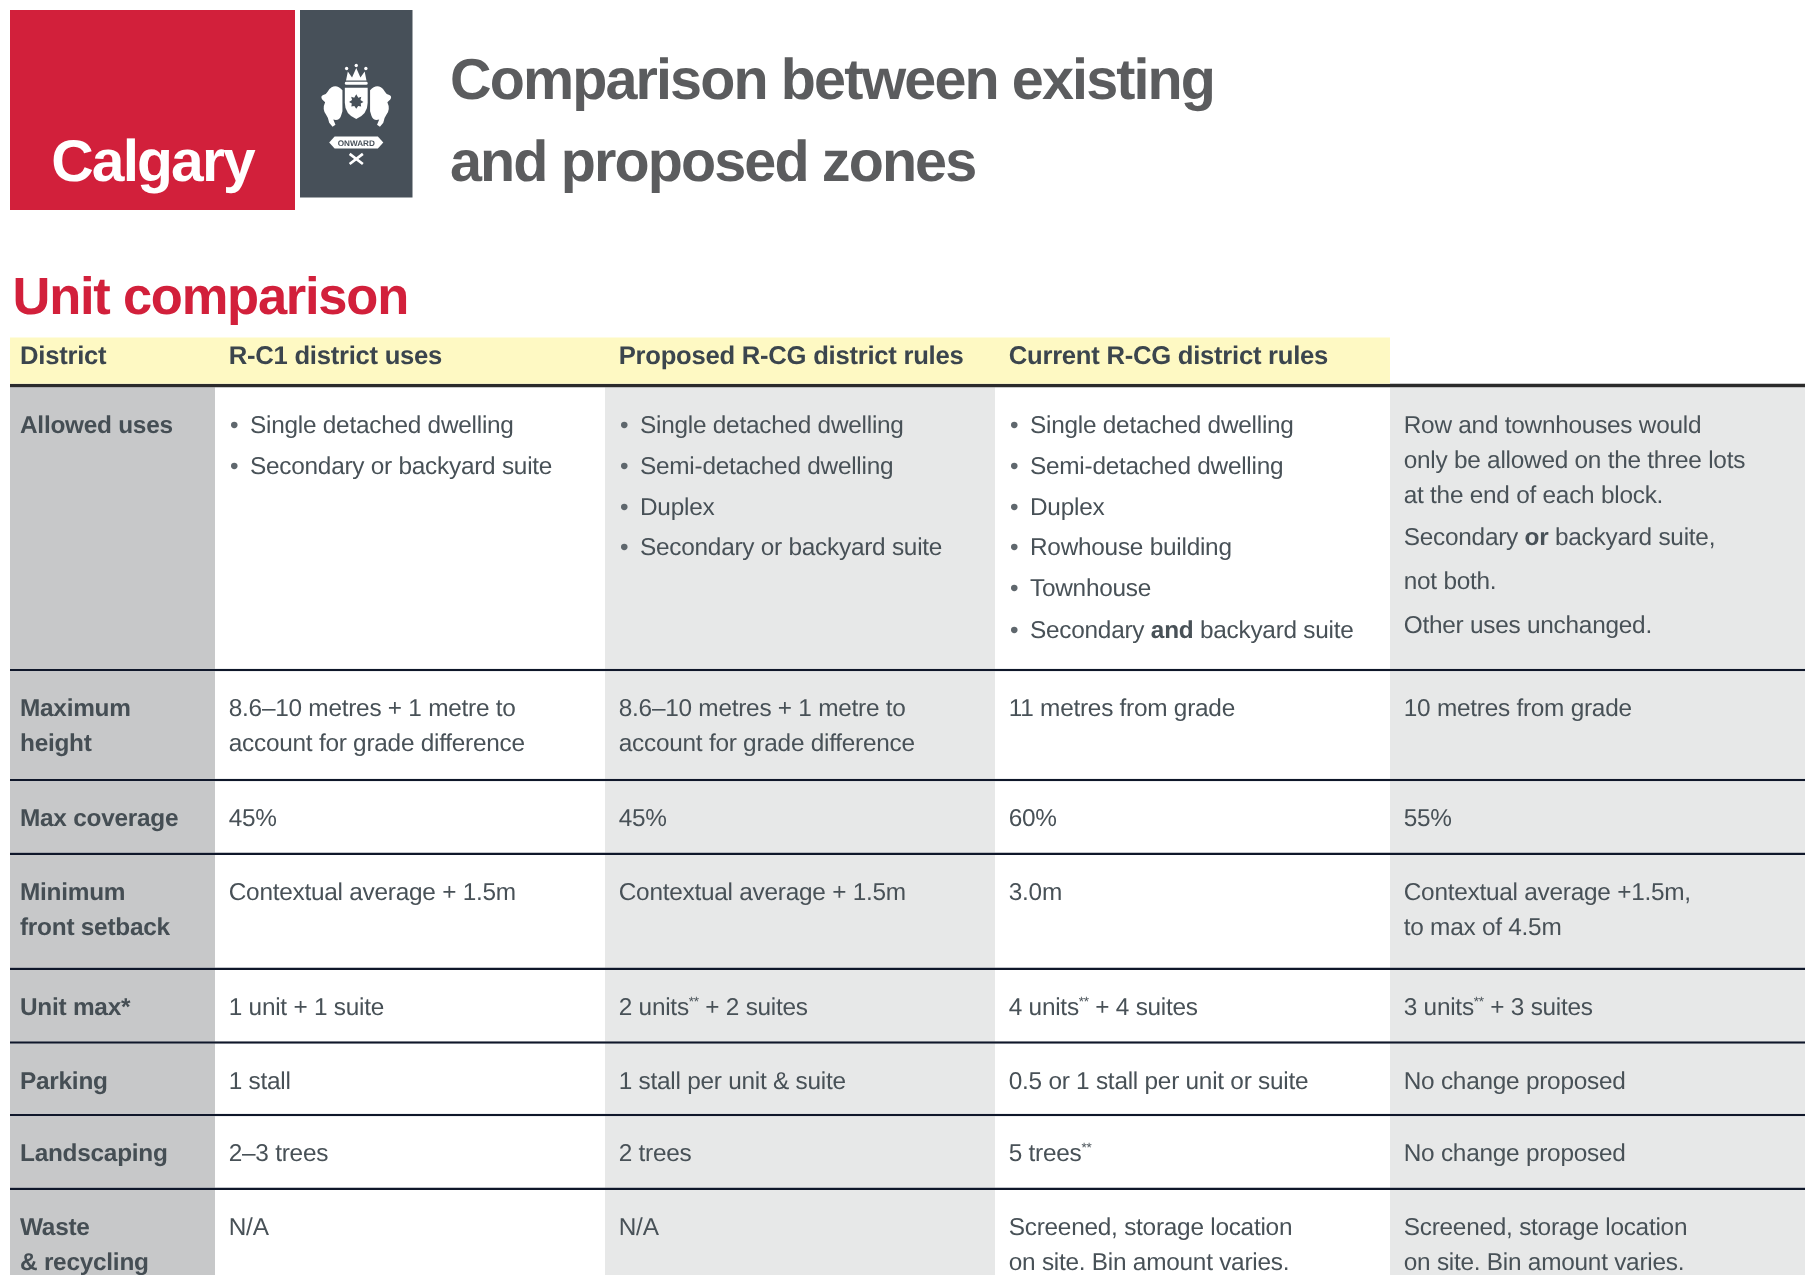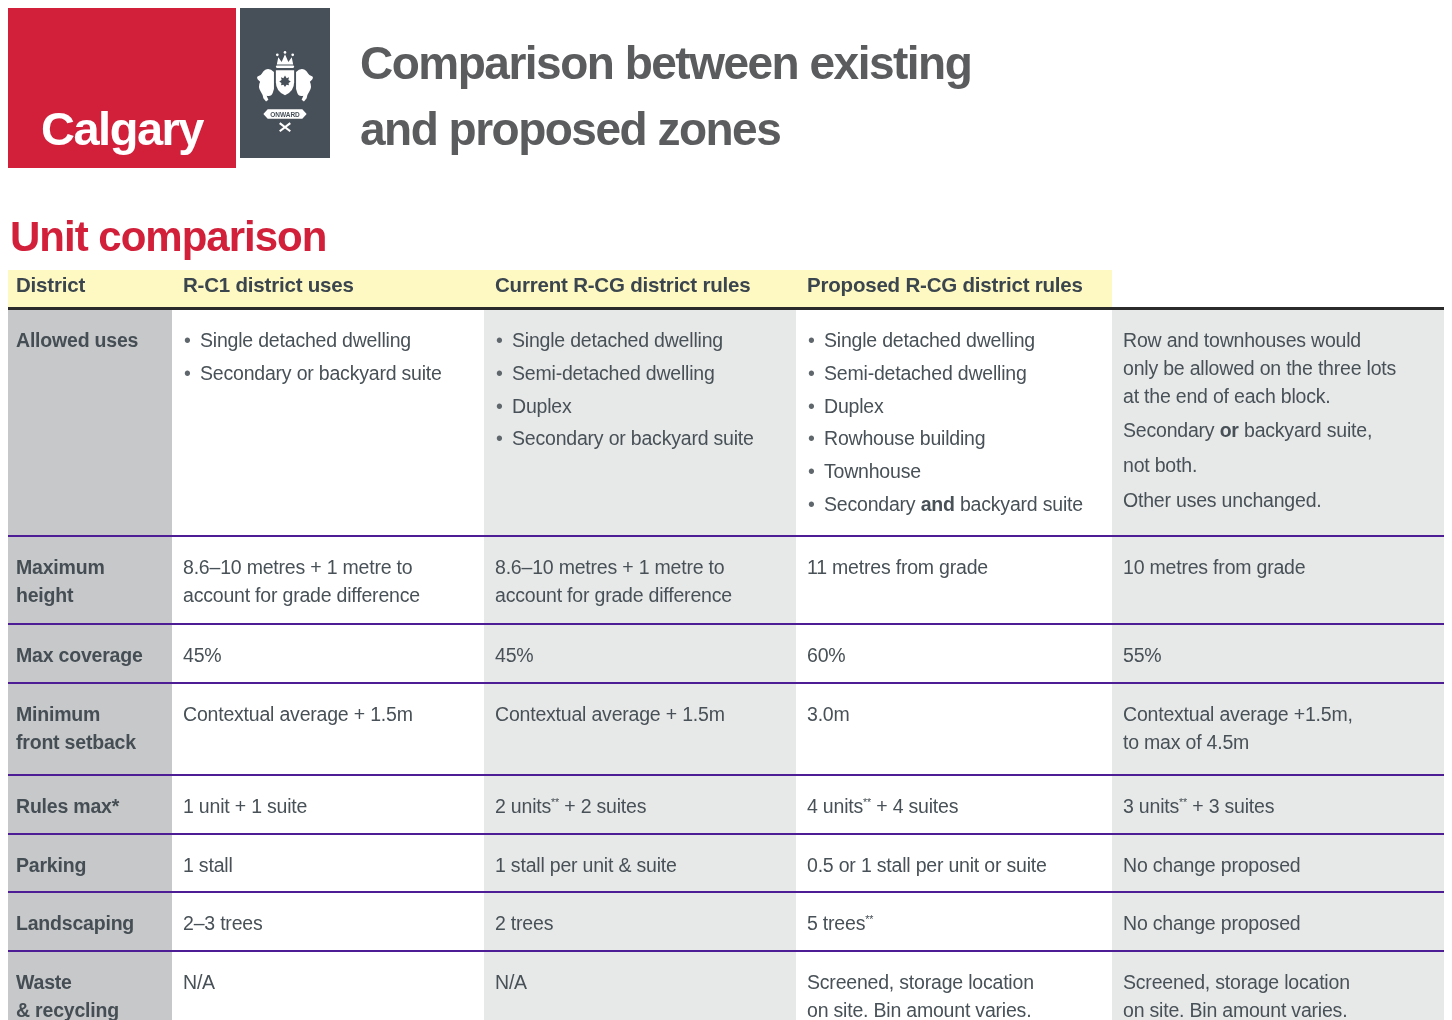--- a/index.html
+++ b/index.html
@@ -21,21 +21,21 @@
   .logo-red{width:228px;height:160px;background:var(--brand-red);display:flex;align-items:flex-end;justify-content:center;padding-bottom:16px;flex:0 0 auto;}
   .logo-red span{color:#fff;font-weight:bold;font-size:47px;letter-spacing:-1.5px;line-height:1;}
   .logo-crest{width:90px;height:150px;background:var(--crest-bg);margin-left:4px;display:flex;align-items:flex-end;justify-content:center;padding-bottom:8px;flex:0 0 auto;}
   .doc-title{margin-left:30px;margin-top:22px;font-size:46px;line-height:66px;font-weight:bold;color:var(--title-gray);letter-spacing:-1.5px;}
 
   
   .section-title{margin-top:46px;margin-left:2px;font-size:42px;font-weight:bold;color:var(--brand-red);letter-spacing:-1px;line-height:1.1;}
 
   
   .table{margin-top:10px;width:1436px;}
-  .row{display:grid;grid-template-columns:164px 312px 312px 316px 1fr;border-bottom:2px solid #4c1d95;}
+  .row{display:grid;grid-template-columns:164px 312px 312px 316px 1fr;border-bottom:2px solid #0f172a;}
   .row.thead{border-bottom:3px solid #2b2b2b;}
   .row.last{border-bottom:4px solid #1c1c1c;}
   .cell{padding:17px 10px 12px 11px;font-size:19.5px;line-height:1.42;letter-spacing:-0.2px;}
   .th{font-weight:bold;color:var(--header-text);font-size:20.5px;padding:0 0 8px 11px;display:flex;align-items:flex-end;background:#fef9c3;}
   .th.first{padding-left:8px;}
   .label-cell{background:var(--label-col-bg);font-weight:bold;color:#454e54;padding-left:8px;}
   .col-white{background:#ffffff;}
   .col-light{background:var(--alt-col-bg);}
 
   
@@ -95,22 +95,22 @@
     </h1>
   </div>
 
   <h2 class="section-title">Unit comparison</h2>
 
   <section class="table">
 
     <div class="row thead">
       <div class="cell th first">District</div>
       <div class="cell th">R-C1 district uses</div>
+      <div class="cell th">Proposed R-CG district rules</div>
       <div class="cell th">Current R-CG district rules</div>
-      <div class="cell th">Proposed R-CG district rules</div>
     </div>
 
     <div class="row r0">
       <div class="cell label-cell">Allowed uses</div>
       <div class="cell col-white">
         <ul class="bullets">
           <li>Single detached dwelling</li>
           <li>Secondary or backyard suite</li>
         </ul>
       </div>
@@ -158,21 +158,21 @@
 
     <div class="row r3">
       <div class="cell label-cell">Minimum<br>front setback</div>
       <div class="cell col-white">Contextual average + 1.5m</div>
       <div class="cell col-light">Contextual average + 1.5m</div>
       <div class="cell col-white">3.0m</div>
       <div class="cell col-light">Contextual average +1.5m,<br>to max of 4.5m</div>
     </div>
 
     <div class="row r4">
-      <div class="cell label-cell">Rules max*</div>
+      <div class="cell label-cell">Unit max*</div>
       <div class="cell col-white">1 unit + 1 suite</div>
       <div class="cell col-light">2 units<sup>**</sup> + 2 suites</div>
       <div class="cell col-white">4 units<sup>**</sup> + 4 suites</div>
       <div class="cell col-light">3 units<sup>**</sup> + 3 suites</div>
     </div>
 
     <div class="row r5">
       <div class="cell label-cell">Parking</div>
       <div class="cell col-white">1 stall</div>
       <div class="cell col-light">1 stall per unit &amp; suite</div>

